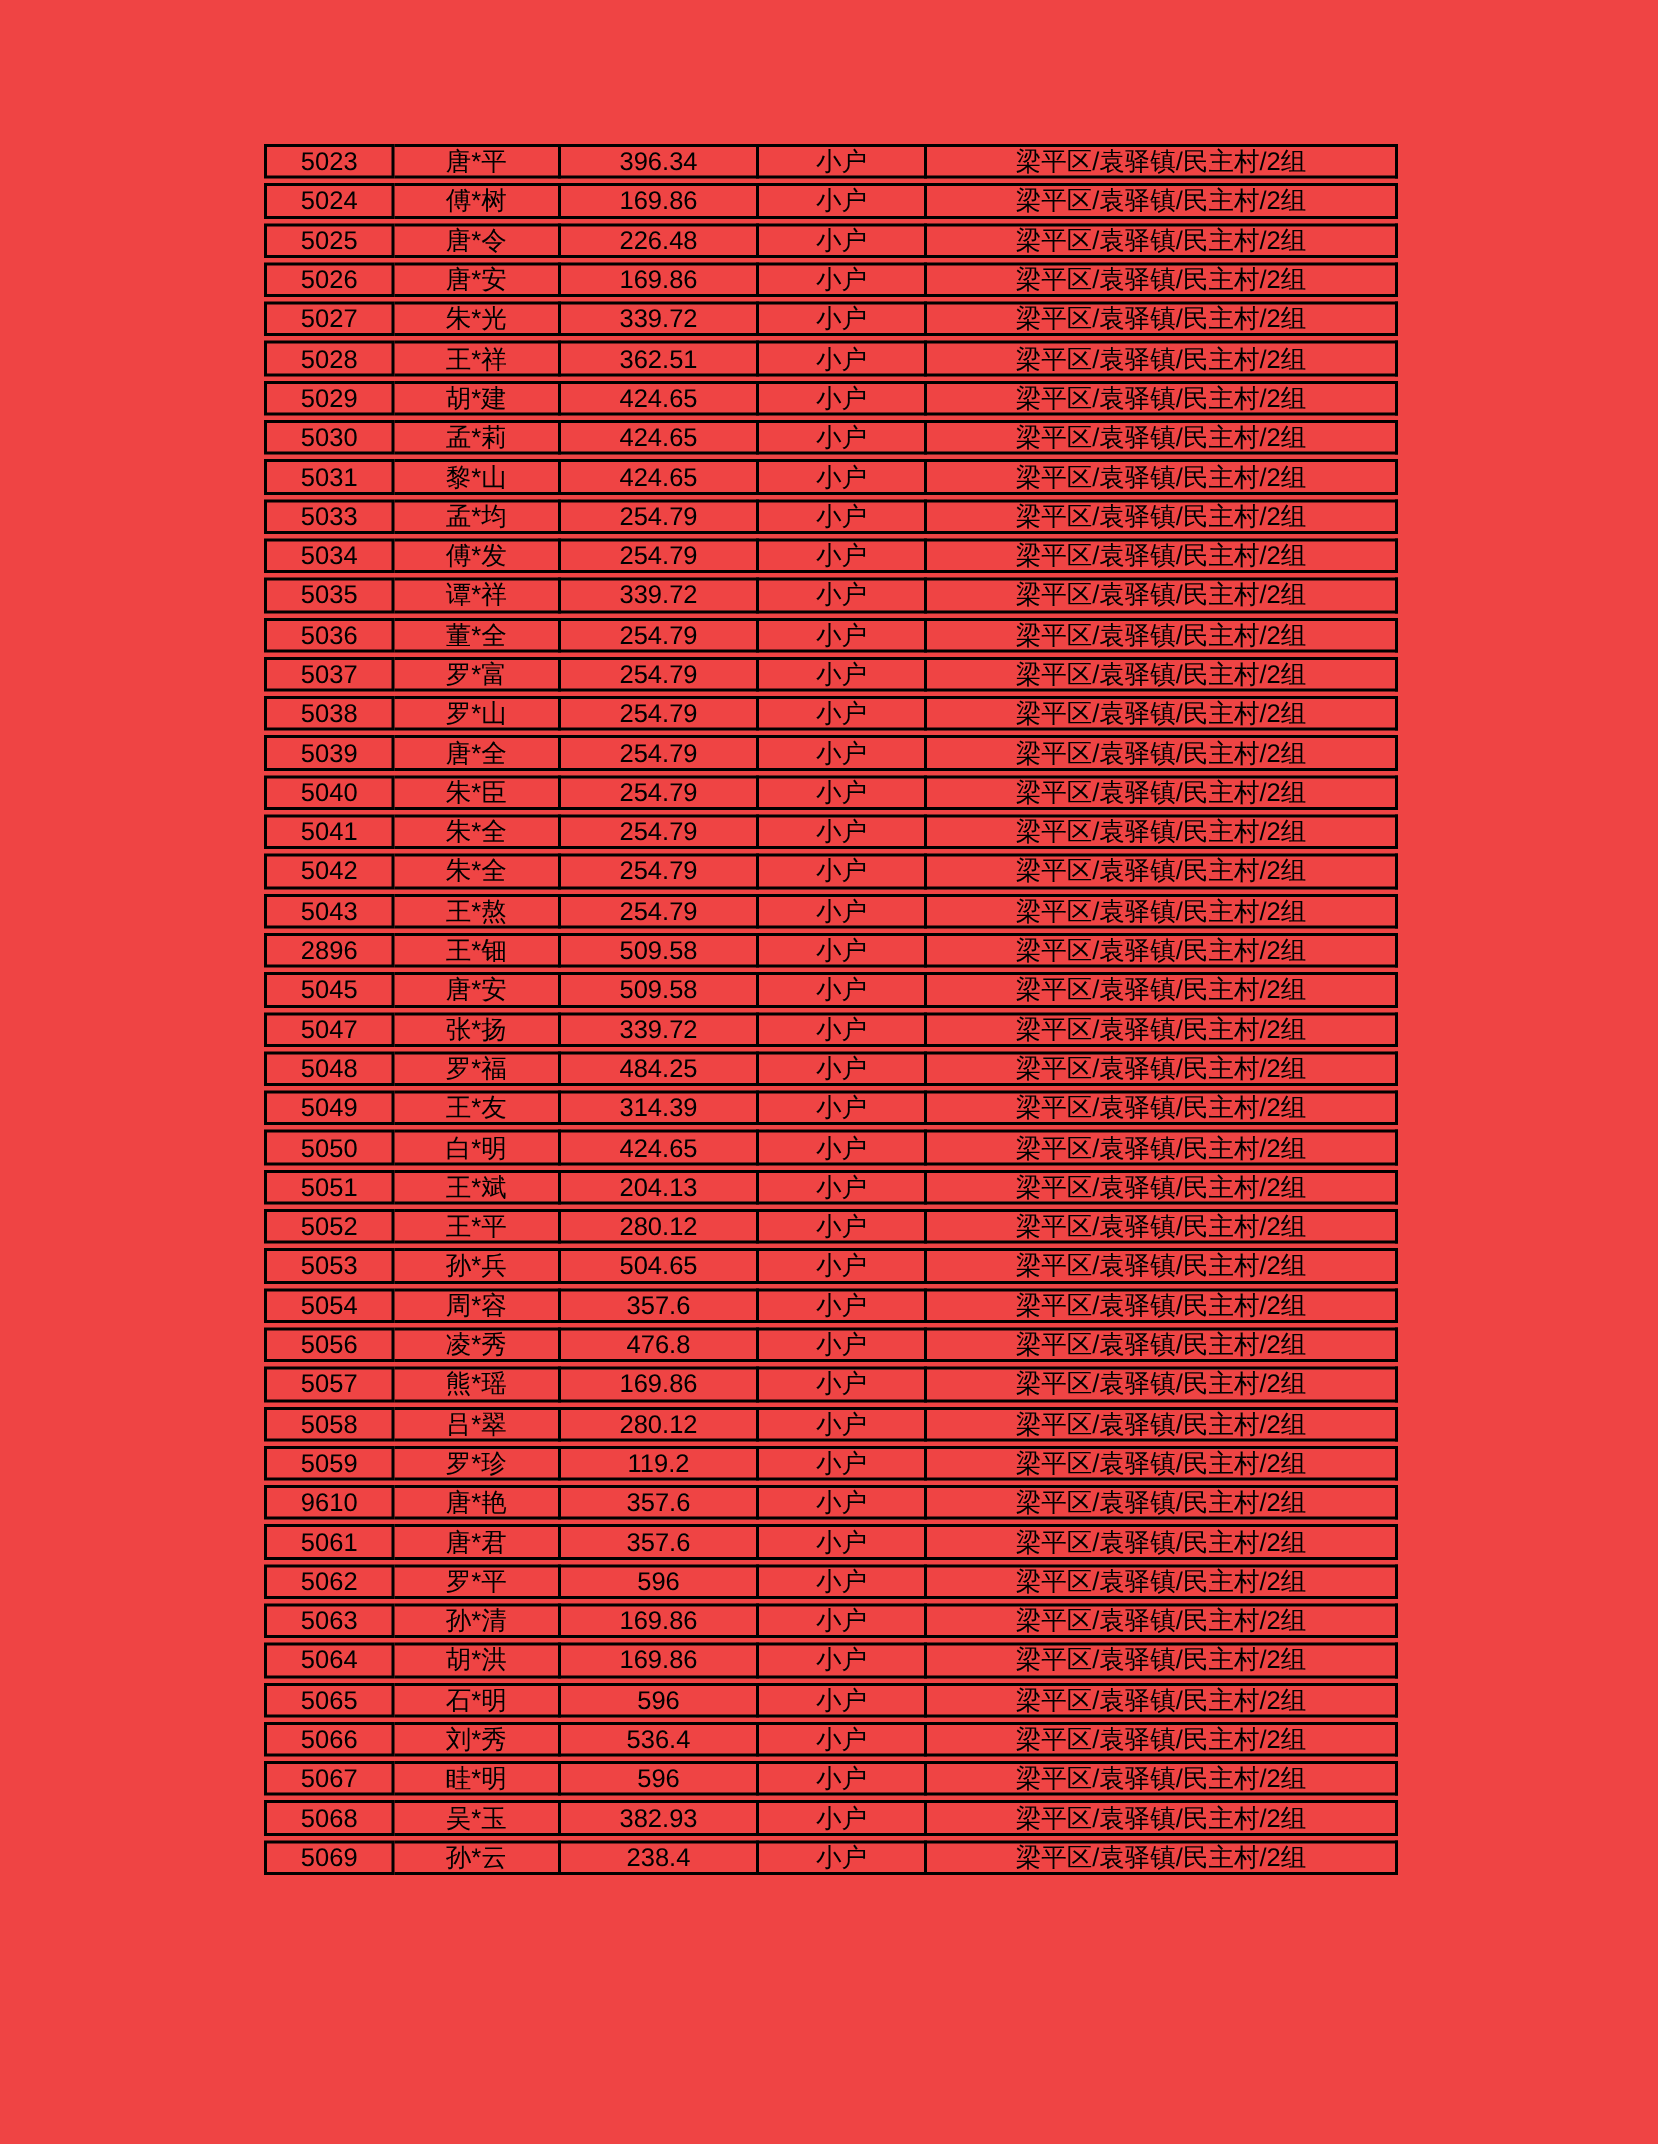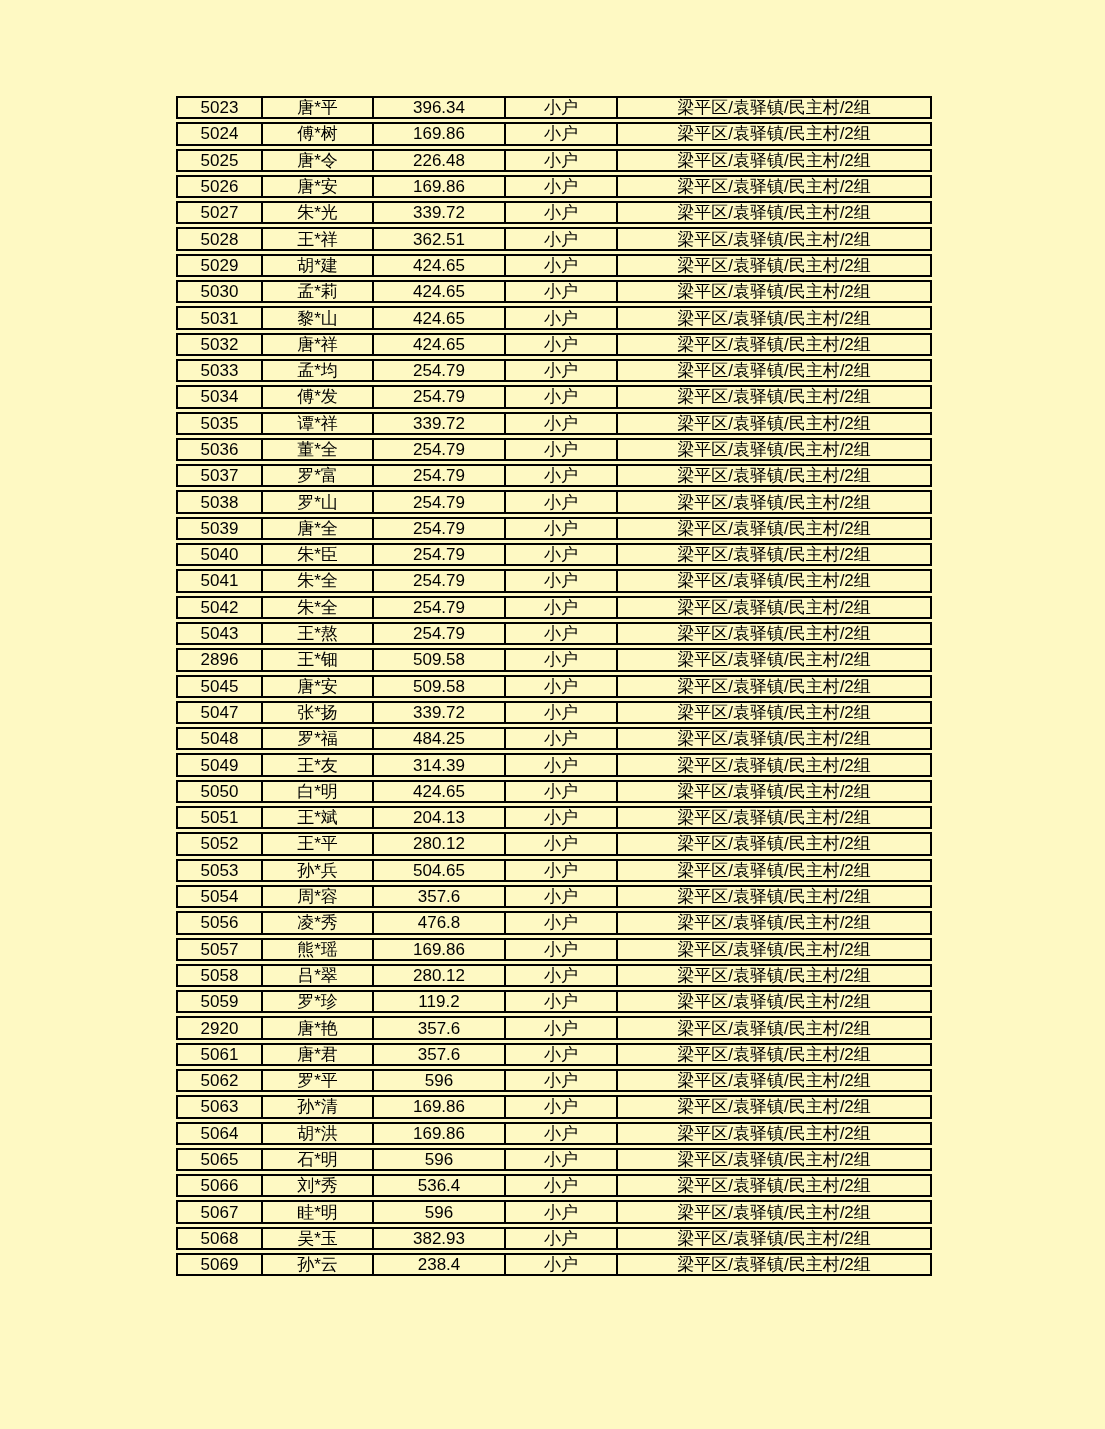--- a/index.html
+++ b/index.html
@@ -10,21 +10,21 @@
   body {
     width: 1105px;
     height: 1429px;
     font-family: "Liberation Sans", sans-serif;
     color: #000000;
   }
   .page {
     position: relative;
     width: 1105px;
     height: 1429px;
-    background: #fef9c3;
+    background: #ef4444;
     overflow: hidden;
   }
   table.data-table {
     position: absolute;
     left: 176px;
     top: 93px;
     width: 756px;
     table-layout: fixed;
     border-collapse: separate;
     border-spacing: 0 3px;
@@ -126,27 +126,20 @@
   </tr>
 
   <tr>
     <td>5031</td>
     <td>黎*山</td>
     <td>424.65</td>
     <td>小户</td>
     <td>梁平区/袁驿镇/民主村/2组</td>
   </tr>
 
-  <tr>
-    <td>5032</td>
-    <td>唐*祥</td>
-    <td>424.65</td>
-    <td>小户</td>
-    <td>梁平区/袁驿镇/民主村/2组</td>
-  </tr>
 
   <tr>
     <td>5033</td>
     <td>孟*均</td>
     <td>254.79</td>
     <td>小户</td>
     <td>梁平区/袁驿镇/民主村/2组</td>
   </tr>
 
   <tr>
@@ -337,21 +330,21 @@
 
   <tr>
     <td>5059</td>
     <td>罗*珍</td>
     <td>119.2</td>
     <td>小户</td>
     <td>梁平区/袁驿镇/民主村/2组</td>
   </tr>
 
   <tr>
-    <td>2920</td>
+    <td>9610</td>
     <td>唐*艳</td>
     <td>357.6</td>
     <td>小户</td>
     <td>梁平区/袁驿镇/民主村/2组</td>
   </tr>
 
   <tr>
     <td>5061</td>
     <td>唐*君</td>
     <td>357.6</td>

